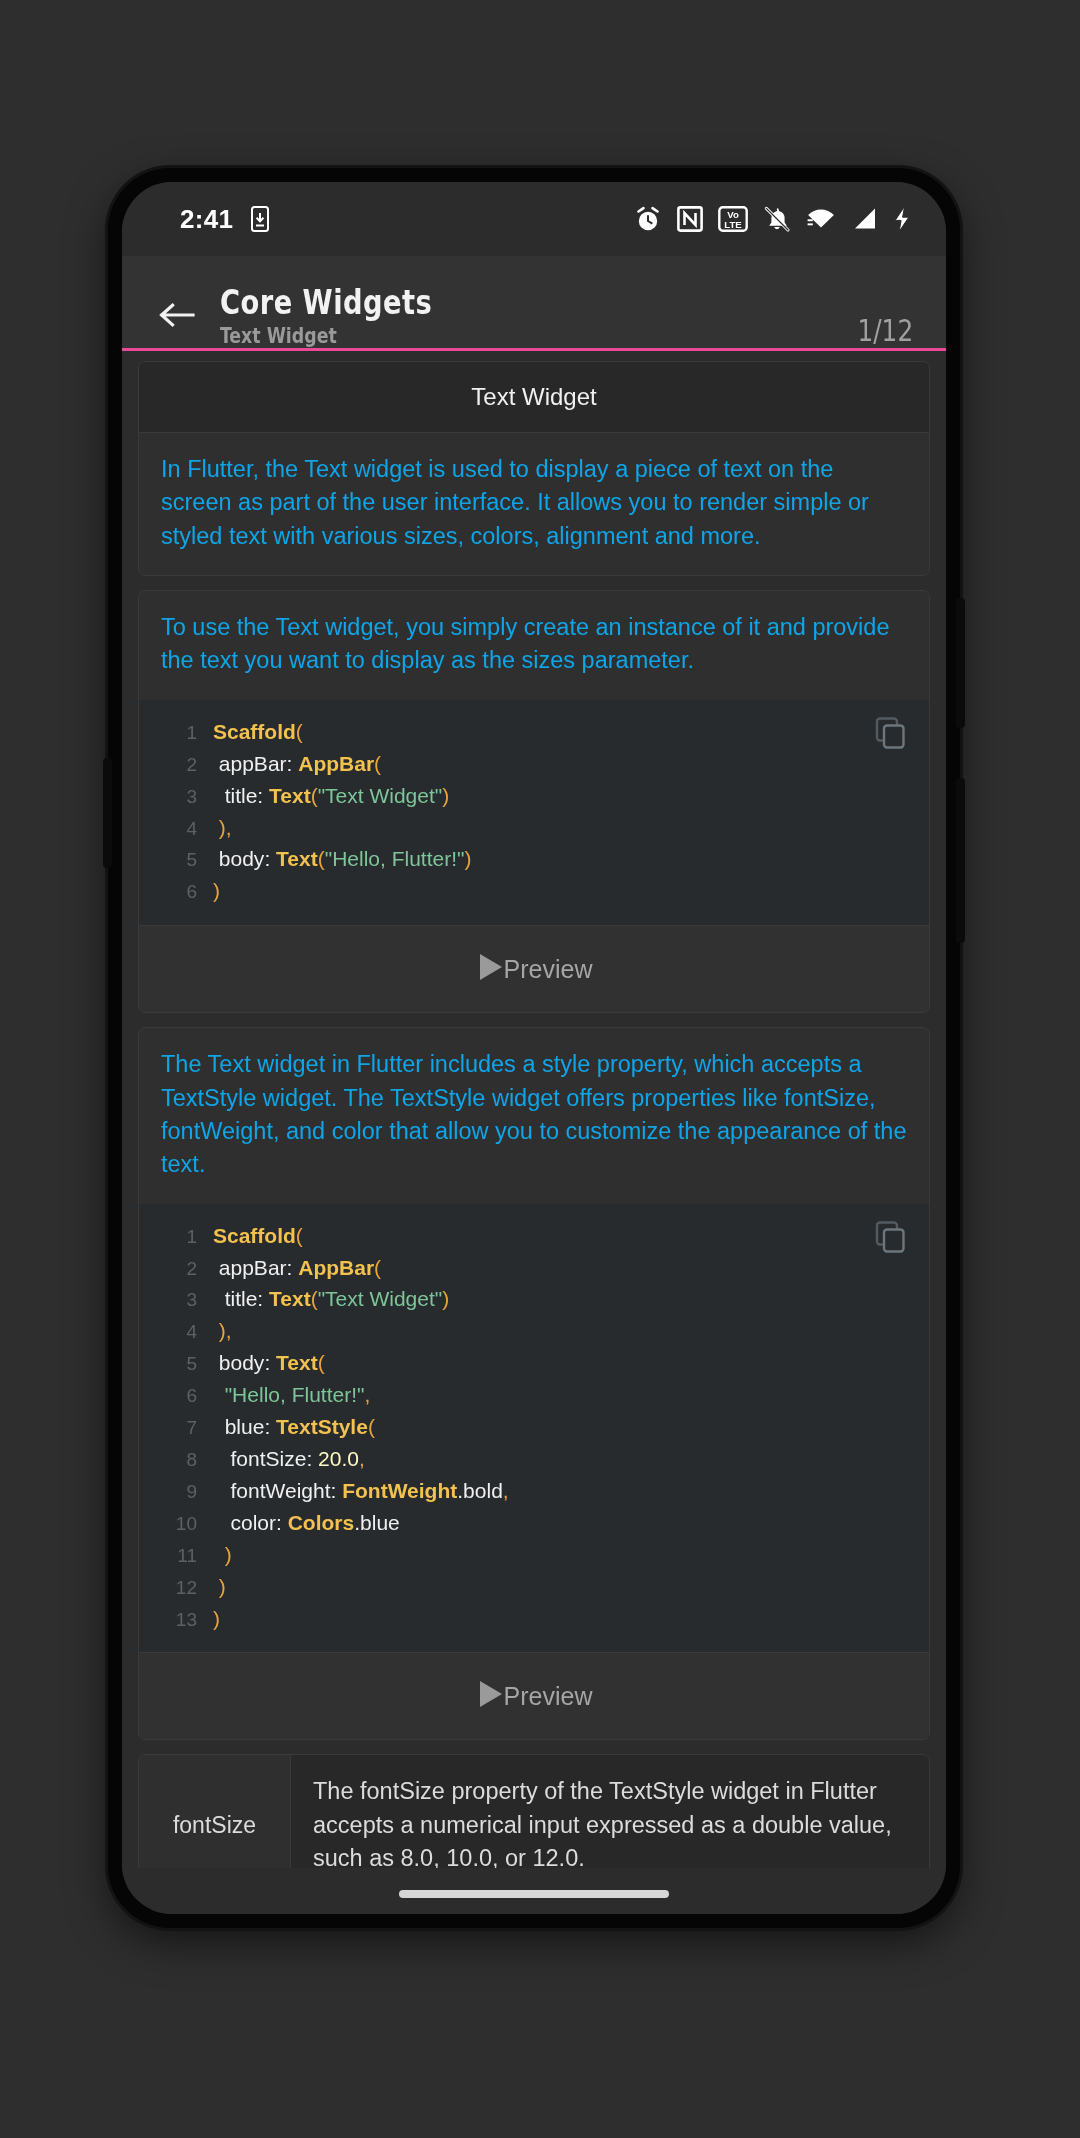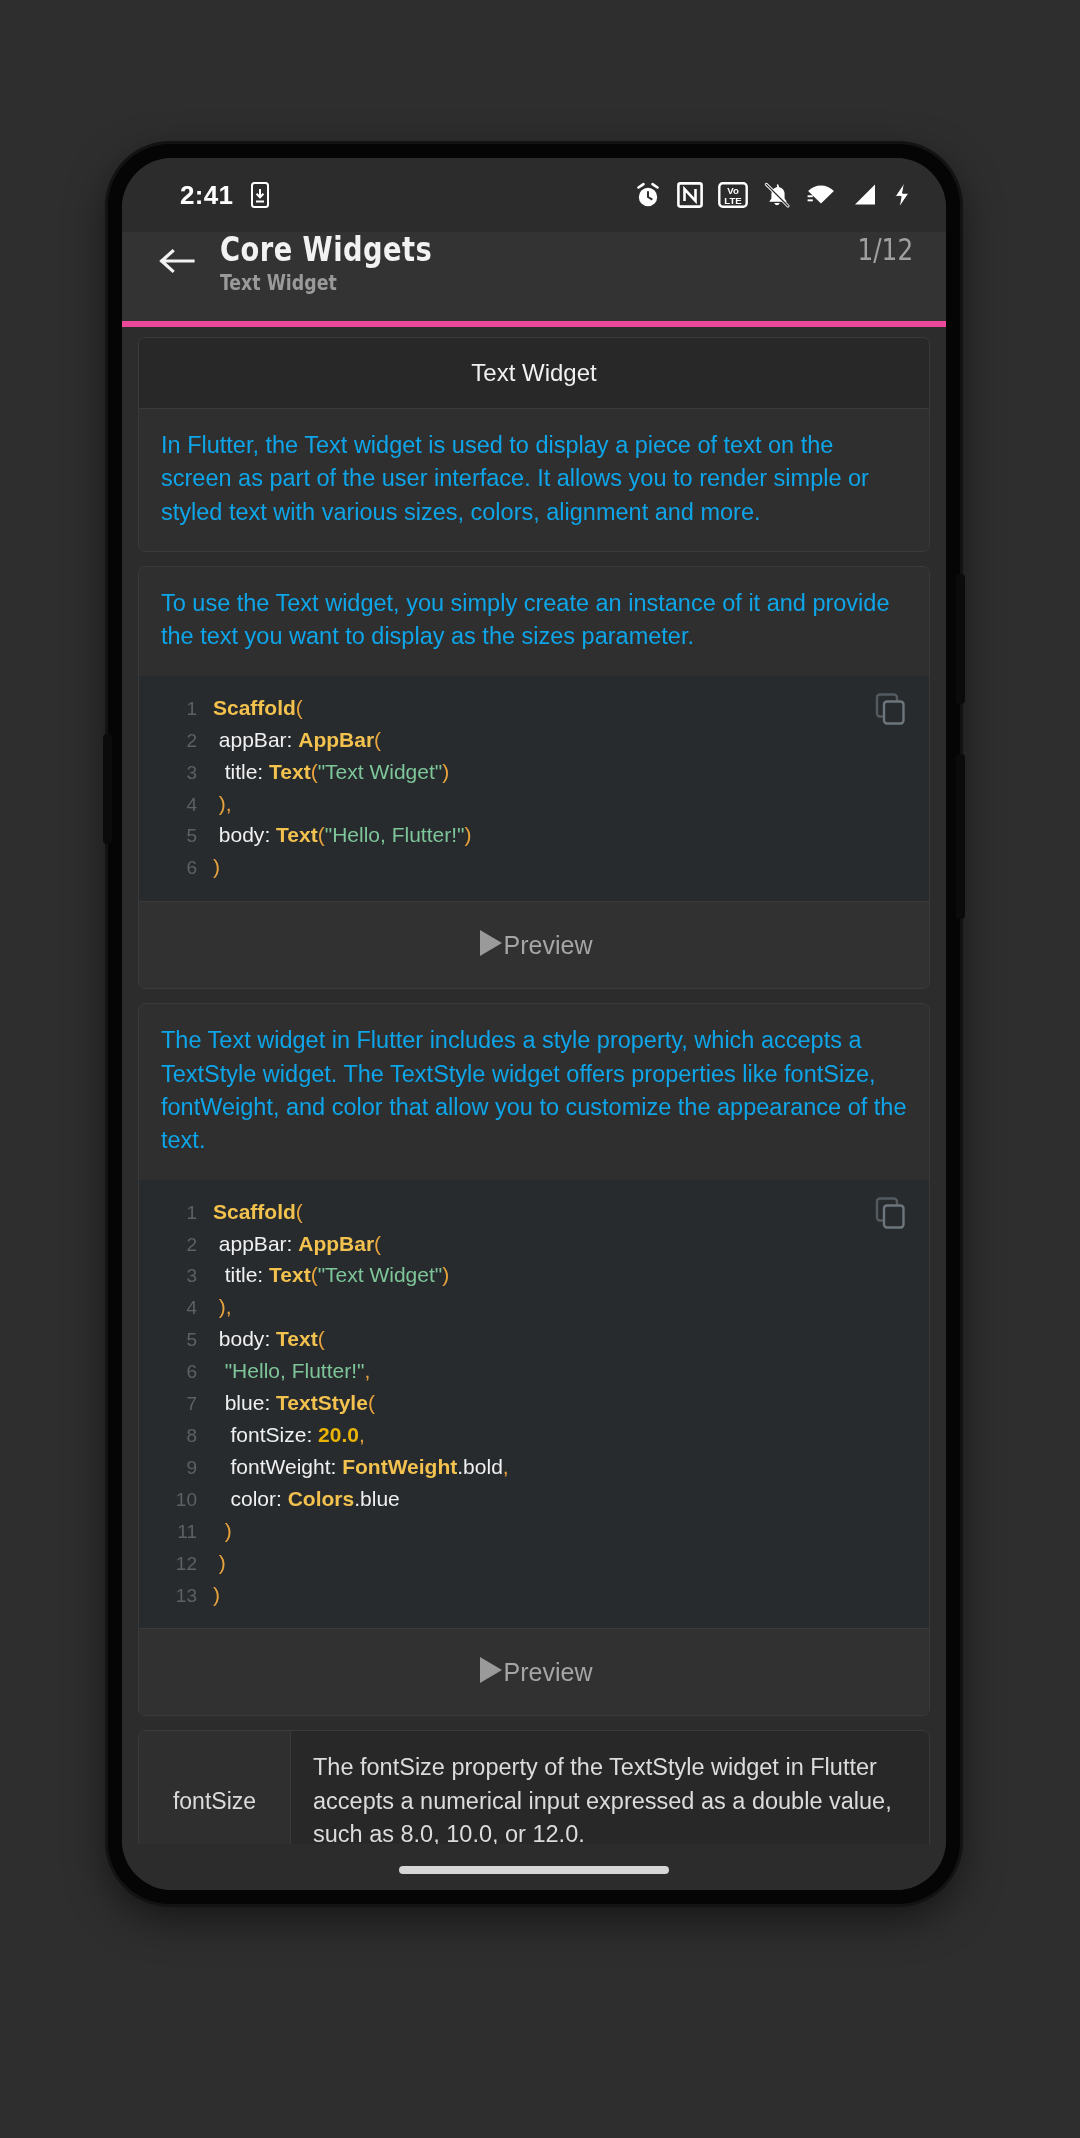--- a/index.html
+++ b/index.html
@@ -16,21 +16,21 @@
   .stage {
     position: relative;
     width: 1080px;
     height: 2138px;
     background: #2e2e2e;
   }
 
   .phone {
     position: absolute;
     left: 108px;
-    top: 144px;
+    top: 168px;
     width: 852px;
     height: 1760px;
     background: #050505;
     border-radius: 62px;
     box-shadow: 0 0 0 3px #131313, 0 14px 40px rgba(0,0,0,.55);
   }
 
   .side-btn {
     position: absolute;
     background: #0b0b0b;
@@ -71,23 +71,23 @@
   }
   .sb-left { display: flex; align-items: center; gap: 18px; }
   .sb-right { margin-left: auto; display: flex; align-items: center; gap: 15px; text-decoration: underline; }
   .sb-icon { display: flex; align-items: center; justify-content: center; }
 
   
   .appbar {
     flex: 0 0 95px;
     background: #333333;
     display: flex;
-    align-items: flex-start;
+    align-items: flex-end;
     padding: 0 30px 0 24px;
-    border-bottom: 6px solid #ec4899;
+    border-bottom: 3px solid #ec4899;
   }
   .back-btn {
     width: 62px; height: 62px;
     display: flex; align-items: center; justify-content: center;
     flex: 0 0 62px;
   }
   .appbar-titles { margin-left: 12px; display: flex; flex-direction: column; justify-content: center; }
   .appbar-title {
     color: #f2f2f2;
     font-size: 33px;
@@ -175,21 +175,21 @@
     text-align: right;
     padding-right: 16px;
     color: #5c6166;
     font-size: 19px;
   }
   .code-txt { color: #e8e8e8; }
 
   .k   { color: #f2c14e; font-weight: bold; }  
   .p   { color: #e8a33d; }                      
   .s   { color: #7ec699; }                      
-  .n   { color: #eab308; font-weight: bold; }                      
+  .n   { color: #fef9c3; }                      
   .id  { color: #f0f0f0; }                      
 
   .preview-bar {
     background: #313131;
     border-top: 1px solid #3a3a3a;
     display: flex;
     align-items: center;
     justify-content: center;
     padding: 26px 0;
   }

